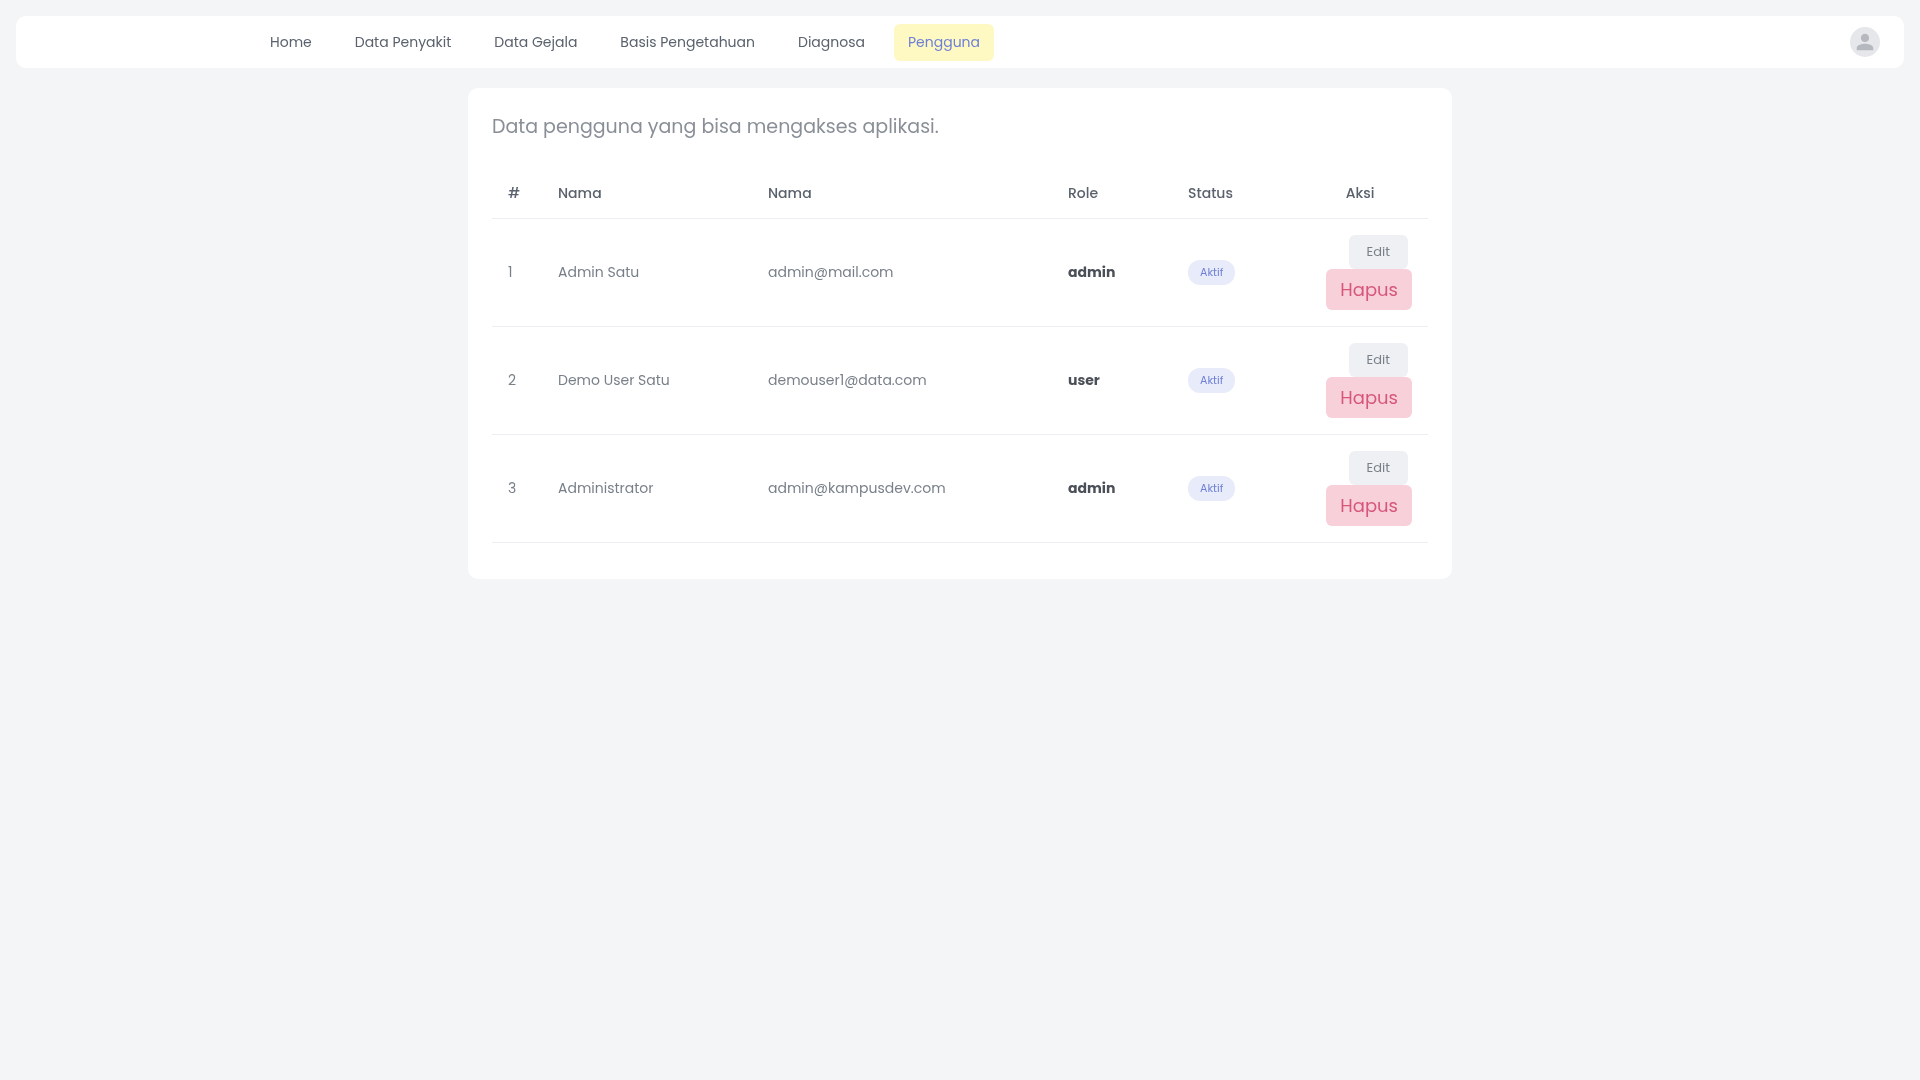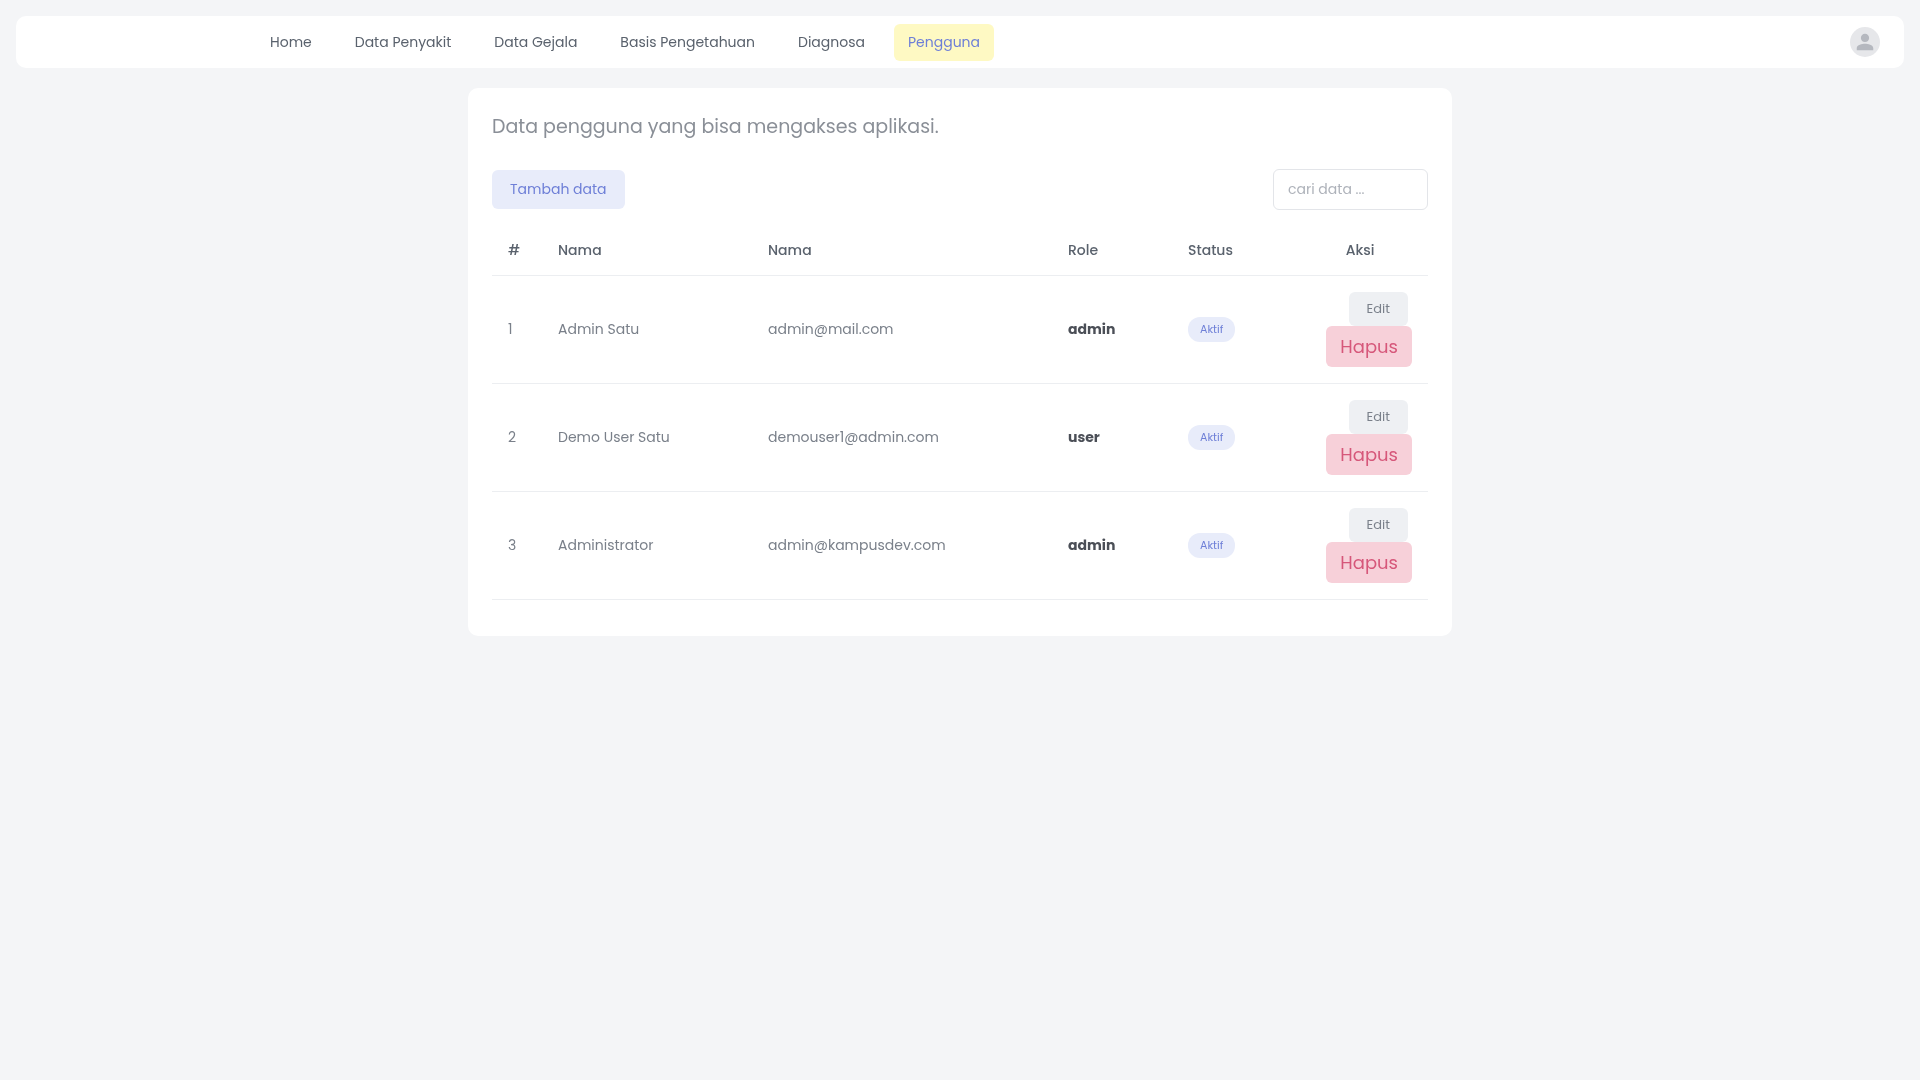--- a/index.html
+++ b/index.html
@@ -169,24 +169,20 @@
     <svg viewBox="0 0 24 24">
         <path d="M12 12c2.5 0 4.5-2 4.5-4.5S14.5 3 12 3 7.5 5 7.5 7.5 9.5 12 12 12zm0 2c-3 0-9 1.5-9 4.5V21h18v-2.5c0-3-6-4.5-9-4.5z"></path>
       </svg>
   </div>
 </div>
 
 <div class="content-wrap">
   <div class="card">
     <p class="page-subtitle">Data pengguna yang bisa mengakses aplikasi.</p>
 
-    <div class="toolbar">
-      <button class="btn-primary-light">Tambah data</button>
-      <input class="search-input" type="text" placeholder="cari data ..." style="">
-    </div>
 
     <table>
       <thead>
         <tr>
           <th class="col-num">#</th>
           <th class="col-nama">Nama</th>
           <th class="col-email">Nama</th>
           <th class="col-role">Role</th>
           <th class="col-status">Status</th>
           <th class="col-aksi">Aksi</th>
@@ -200,21 +196,21 @@
           <td><span class="role-strong">admin</span></td>
           <td><span class="badge">Aktif</span></td>
           <td class="col-aksi">
             <button class="btn-edit">Edit</button>
             <button class="btn-hapus">Hapus</button>
           </td>
         </tr>
         <tr>
           <td>2</td>
           <td>Demo User Satu</td>
-          <td>demouser1@admin.com</td>
+          <td>demouser1@data.com</td>
           <td><span class="role-strong">user</span></td>
           <td><span class="badge">Aktif</span></td>
           <td class="col-aksi">
             <button class="btn-edit">Edit</button>
             <button class="btn-hapus">Hapus</button>
           </td>
         </tr>
         <tr>
           <td>3</td>
           <td>Administrator</td>

